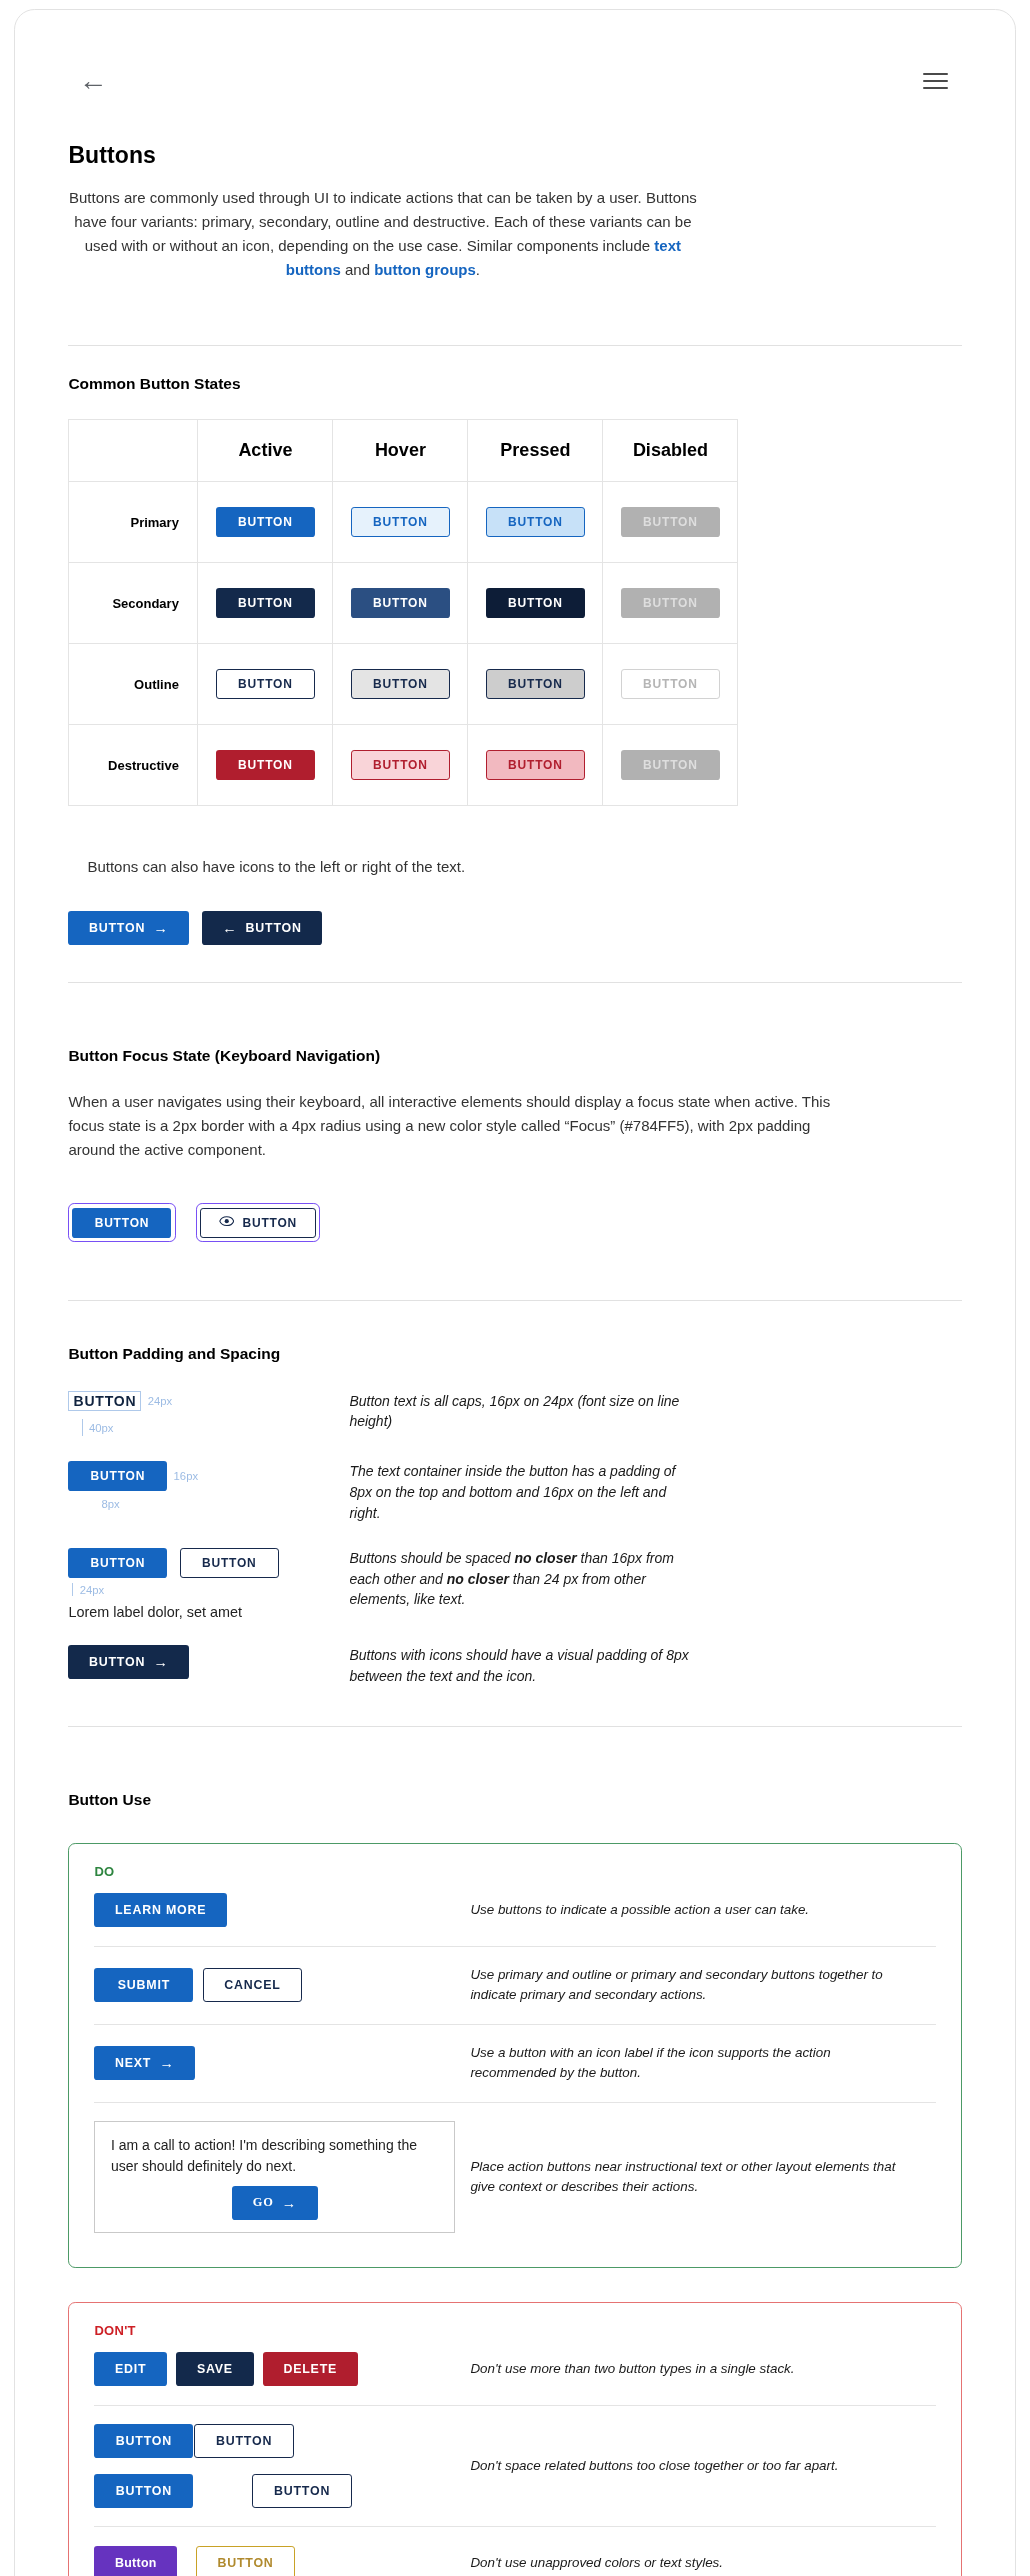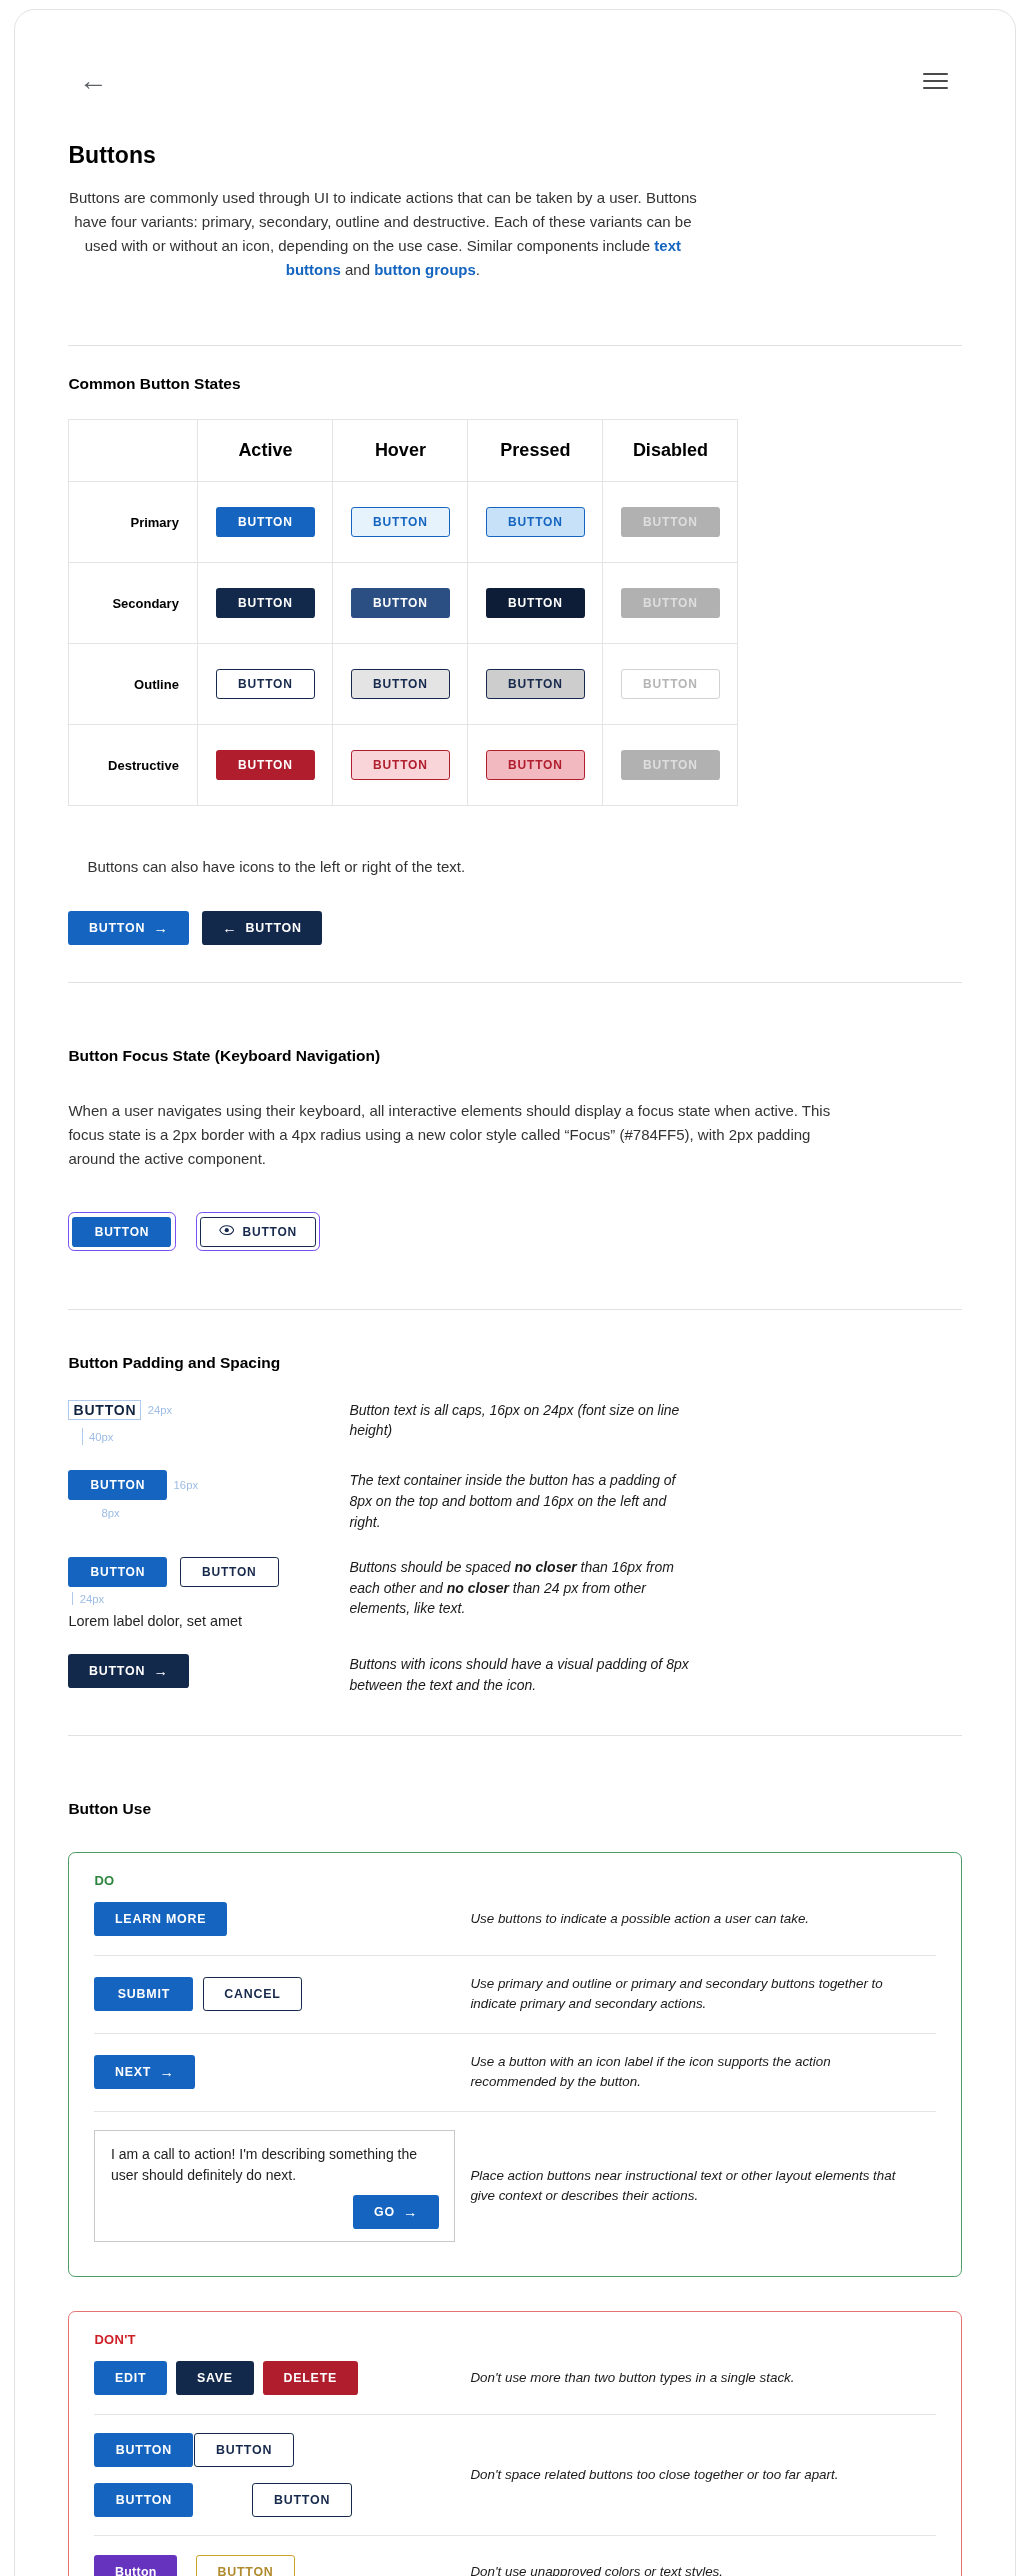--- a/index.html
+++ b/index.html
@@ -96,21 +96,21 @@
   .panel.do .panel-label { color:#2E8540; }
   .panel.dont .panel-label { color:#CD2026; }
   .panel-row { display:grid; grid-template-columns:376px 1fr; align-items:center; padding:18.5px 0; }
   .panel-row.first { padding-top:14.4px; }
   .panel-row + .panel-row { border-top:0.5px solid #E4E4E4; }
   .panel-note { font-style:italic; font-size:13.4px; line-height:20px; color:#1a1a1a; max-width:433px; }
   .stacked { display:flex; flex-direction:column; gap:15.5px; }
 
   .cta-box { width:361px; border:1px solid #C9C9C9; padding:13.4px 15.5px 12.4px; }
   .cta-box .cta-text { font-size:14px; line-height:20.6px; color:#222; }
-  .cta-box .cta-actions { display:flex; justify-content:flex-end; margin-top:9.3px; }
+  .cta-box .cta-actions { display:flex; justify-content:center; margin-top:9.3px;font-family:Liberation Serif, serif; }
 
   .note-text { font-size:15px; line-height:24px; color:#333; }
 </style>
 </head>
 <body>
 
 <div class="card">
   <div class="topbar">
     <span class="back-btn">←</span>
     <span class="menu-btn">
@@ -180,21 +180,21 @@
       </button>
       <button class="btn btn-lg btn-secondary">
         <span class="arrow">←</span>
         <span>BUTTON</span>
       </button>
     </div>
 
     <div class="divider" style="margin-top:37px;"></div>
 
     <h2 class="section-heading" style="margin-top:64px;">Button Focus State (Keyboard Navigation)</h2>
-    <p class="body-text" style="margin-top:34px; max-width:788px;">When a user navigates using their keyboard, all interactive elements should display a focus state when active. This focus state is a 2px border with a 4px radius using a new color style called “Focus” (#784FF5), with 2px padding around the active component.</p>
+    <p class="body-text" style="margin-top:25px; max-width:788px;">When a user navigates using their keyboard, all interactive elements should display a focus state when active. This focus state is a 2px border with a 4px radius using a new color style called “Focus” (#784FF5), with 2px padding around the active component.</p>
 
     <div class="btn-row gap40" style="margin-top:41px;">
       <span class="focus-wrap">
         <button class="btn btn-primary">BUTTON</button>
       </span>
       <span class="focus-wrap">
         <button class="btn btn-outline">
           <span class="eye-icon">
             <svg width="15.5" height="10.3" viewBox="0 0 30 20">
                 <path d="M15 1.5C8 1.5 3 6 1.5 10 3 14 8 18.5 15 18.5S27 14 28.5 10C27 6 22 1.5 15 1.5z" fill="none" stroke="#16294C" stroke-width="2.2"></path>

